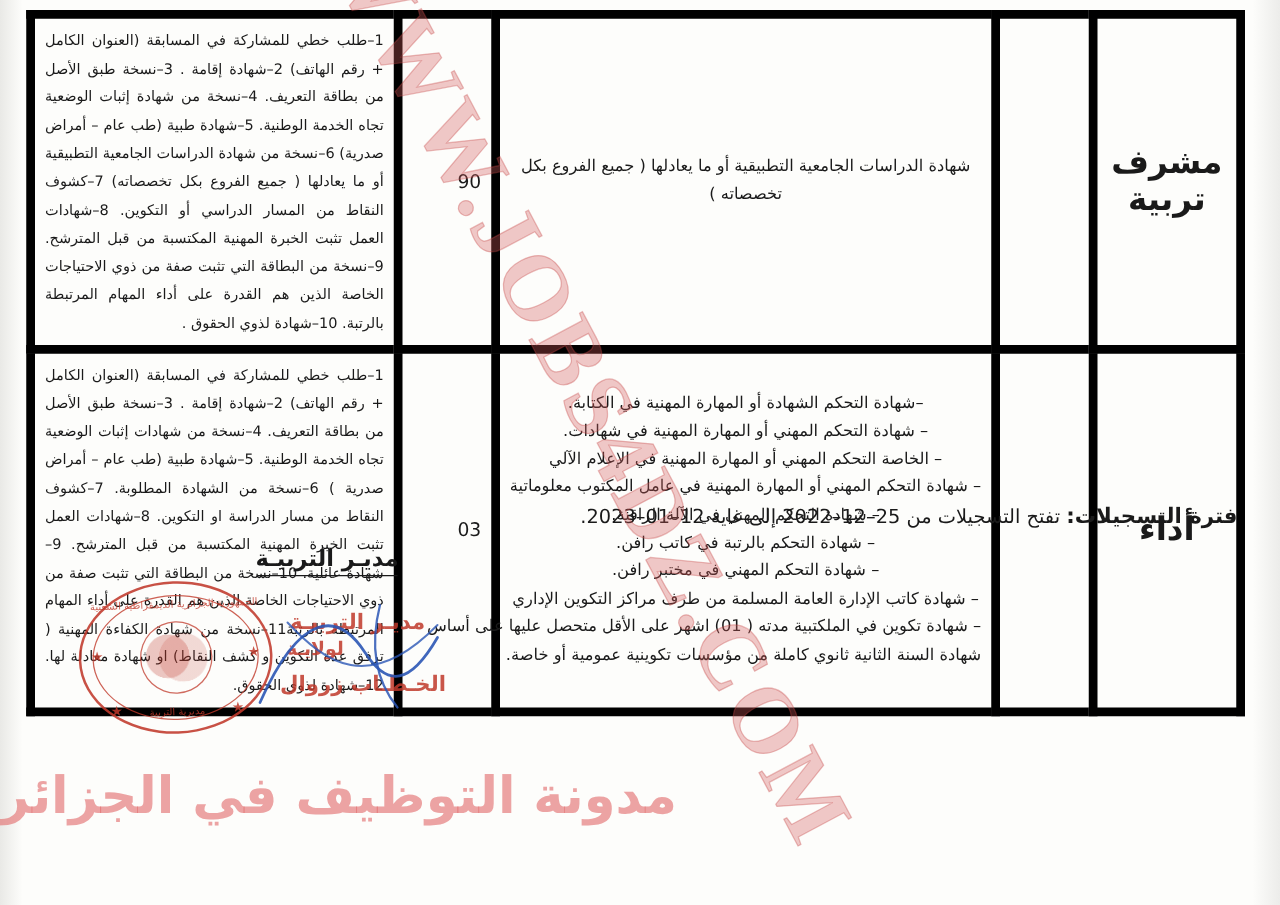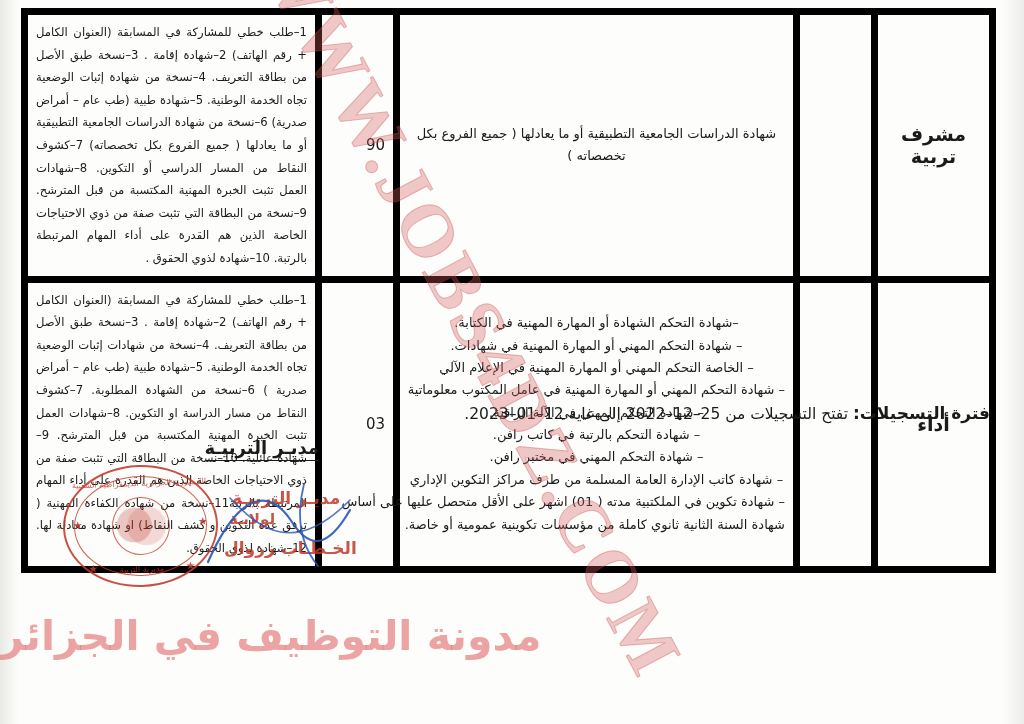--- a/index.html
+++ b/index.html
@@ -50,21 +50,21 @@
     padding: 6px 8px;
   }
   .col-job      { width: 118px; }
   .col-blank    { width: 78px;  }
   .col-diploma  { width: 400px; }
   .col-count    { width: 78px;  }
   .col-docs     { width: 294px; }
 
   .job-cell {
     text-align: center;
-    font-size: 19px;
+    font-size: 26px;
     font-weight: bold;
     letter-spacing: 0.5px;
   }
   .count-cell {
     text-align: right;
     font-size: 15px;
   }
   .diploma-cell {
     text-align: center;
     font-size: 13px;

